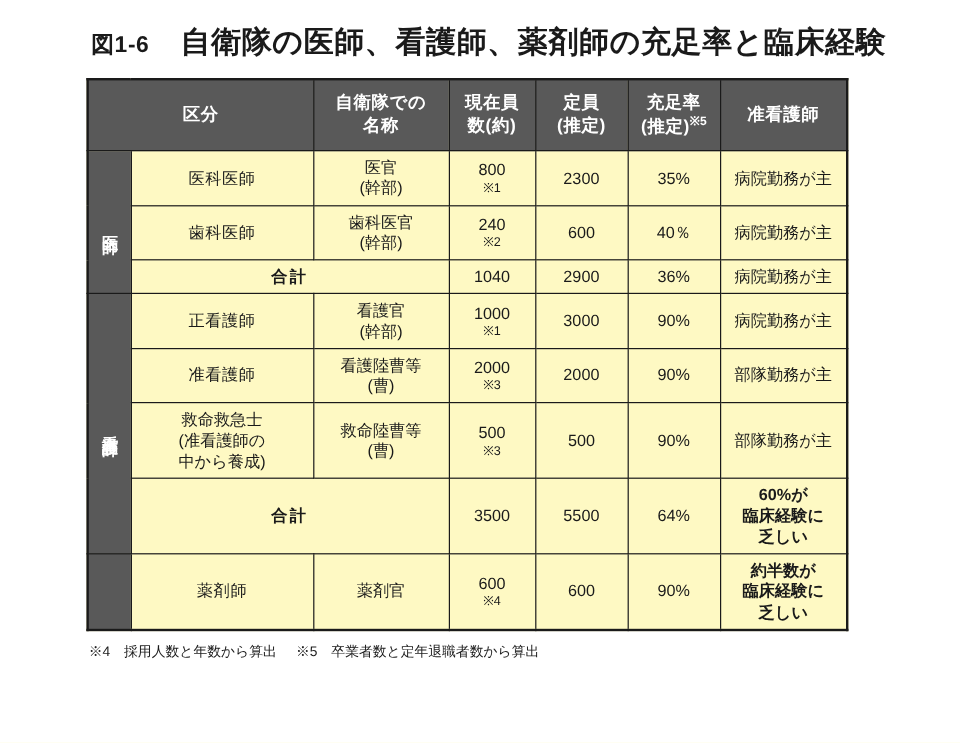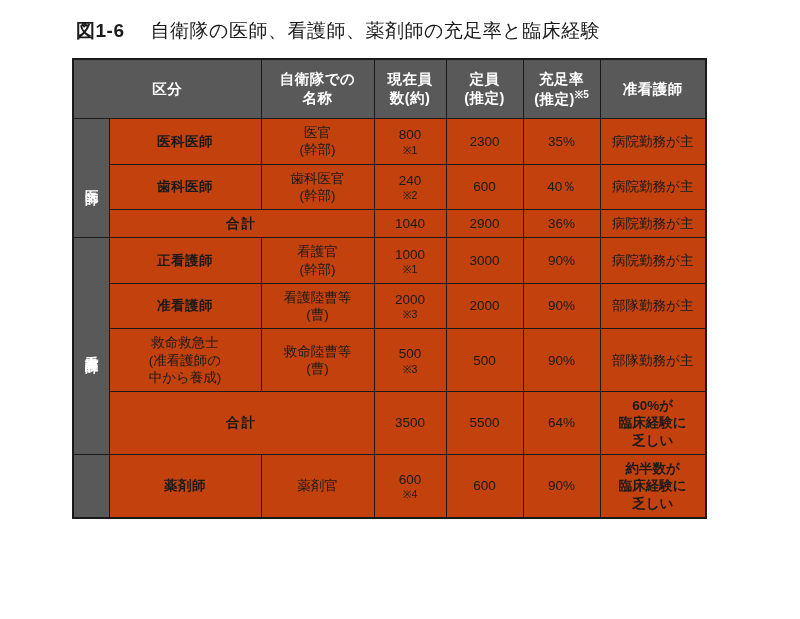--- a/index.html
+++ b/index.html
@@ -29,29 +29,29 @@
     font-weight: bold;
     letter-spacing: 0.5px;
     margin: 0 0 14px 4px;
   }
   .fig-num {
     font-size: 19px;
     font-weight: bold;
     white-space: nowrap;
   }
   .fig-text {
-    font-size: 19px;
-    font-weight: normal;
+    font-size: 25px;
+    font-weight: bold;
     white-space: nowrap;
   }
   table.data {
     border-collapse: collapse;
     width: 633px;
     table-layout: fixed;
-    background: #c2410c;
+    background: #fef9c3;
     padding-left: 44px;
   }
   table.data th, table.data td {
     border: 1px solid #1a1a1a;
     text-align: center;
     vertical-align: middle;
     font-size: 13.5px;
     line-height: 1.28;
     padding: 5px 2px;
   }
@@ -91,21 +91,20 @@
   }
   .c-kubun { width: 152px; }
   .c-name  { width: 113px; }
   .c-genin { width: 72px; }
   .c-teiin { width: 77px; }
   .c-juso  { width: 77px; }
   .c-exp   { width: 106px; }
   td.kubun-label {
     font-size: 14px;
     letter-spacing: 0.5px;
-    font-weight: bold;
   }
   td.total-label {
     font-size: 14.5px;
     letter-spacing: 2px;
     font-weight: bold;
   }
   td.multiline {
     font-size: 13px;
     line-height: 1.3;
   }
@@ -294,15 +293,18 @@
           <span>約半数が</span><br>
           <span>臨床経験に</span><br>
           <span>乏しい</span>
         </td>
       </tr>
 
     </tbody>
   </table>
 
   <div class="notes">
+    <div>
+      <span class="nmark">※4　採用人数と年数から算出</span><span class="note-gap"></span><span class="nmark">※5　卒業者数と定年退職者数から算出</span>
+    </div>
   </div>
 
 </div>
 
 </body></html>

